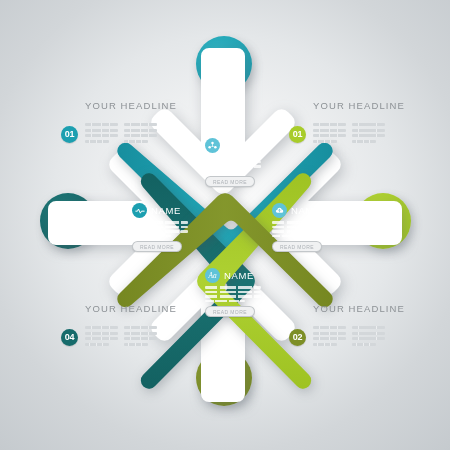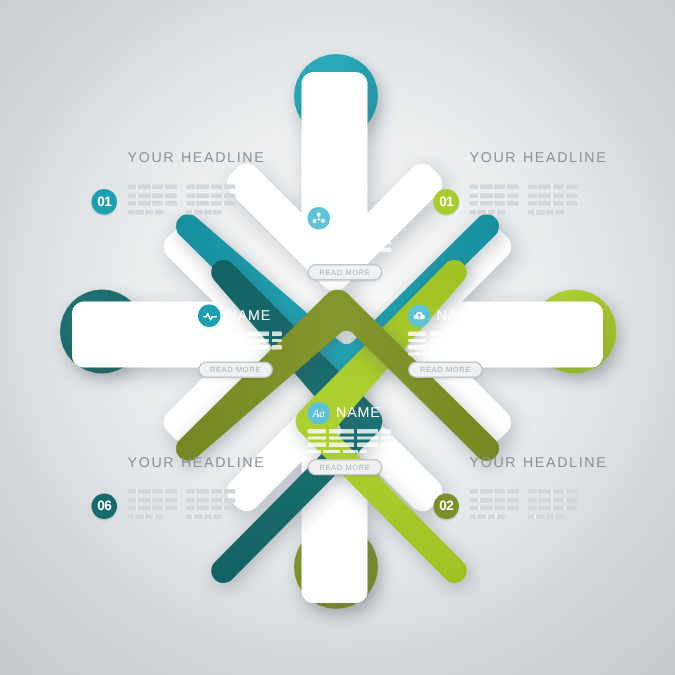--- a/index.html
+++ b/index.html
@@ -280,21 +280,21 @@
             <div class="lorem-line"></div>
             <div class="lorem-line"></div>
             <div class="lorem-line"></div>
             <div class="lorem-line"></div>
           </div>
       </div>
     </div>
   </div>
 
   <div class="headline-block" style="left:61px;top:304px;">
-    <div class="num-badge" style="background:#166b6b;">06</div>
+    <div class="num-badge" style="background:#166b6b;">04</div>
     <div class="hb-body">
       <div class="hl-title">YOUR HEADLINE</div>
       <div class="lorem-cols">
         <div class="lorem-col" style="width:33px;">
             <div class="lorem-line"></div>
             <div class="lorem-line"></div>
             <div class="lorem-line"></div>
             <div class="lorem-line"></div>
           </div>
         <div class="lorem-col" style="width:33px;">

